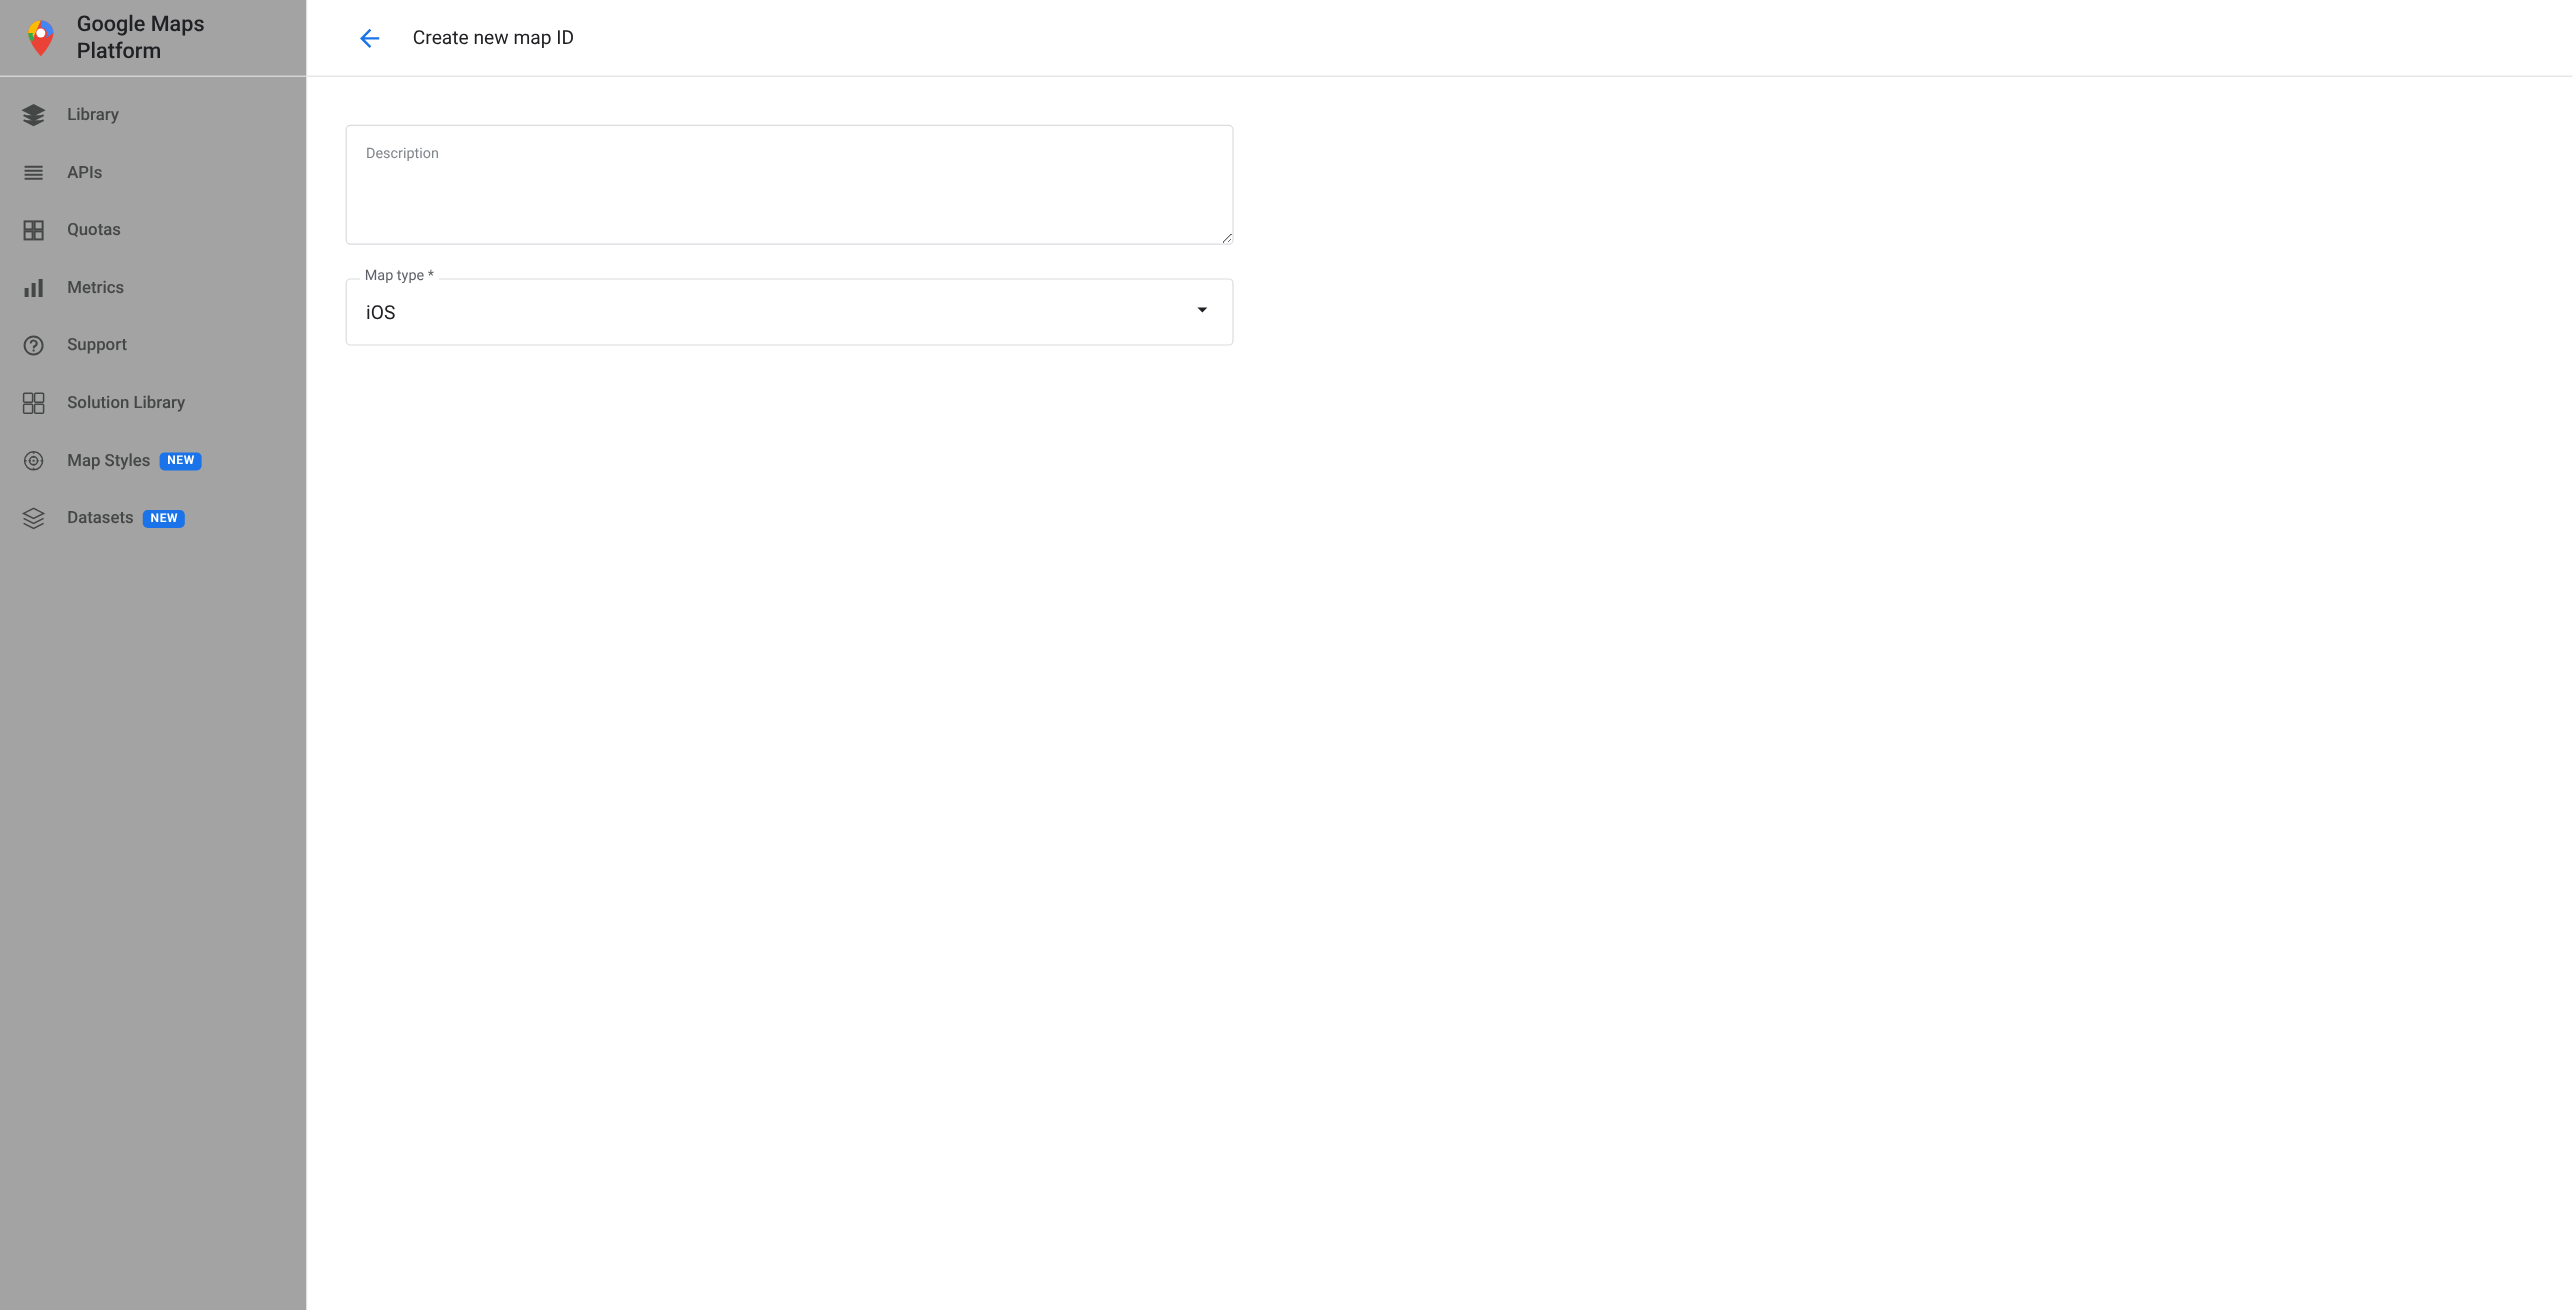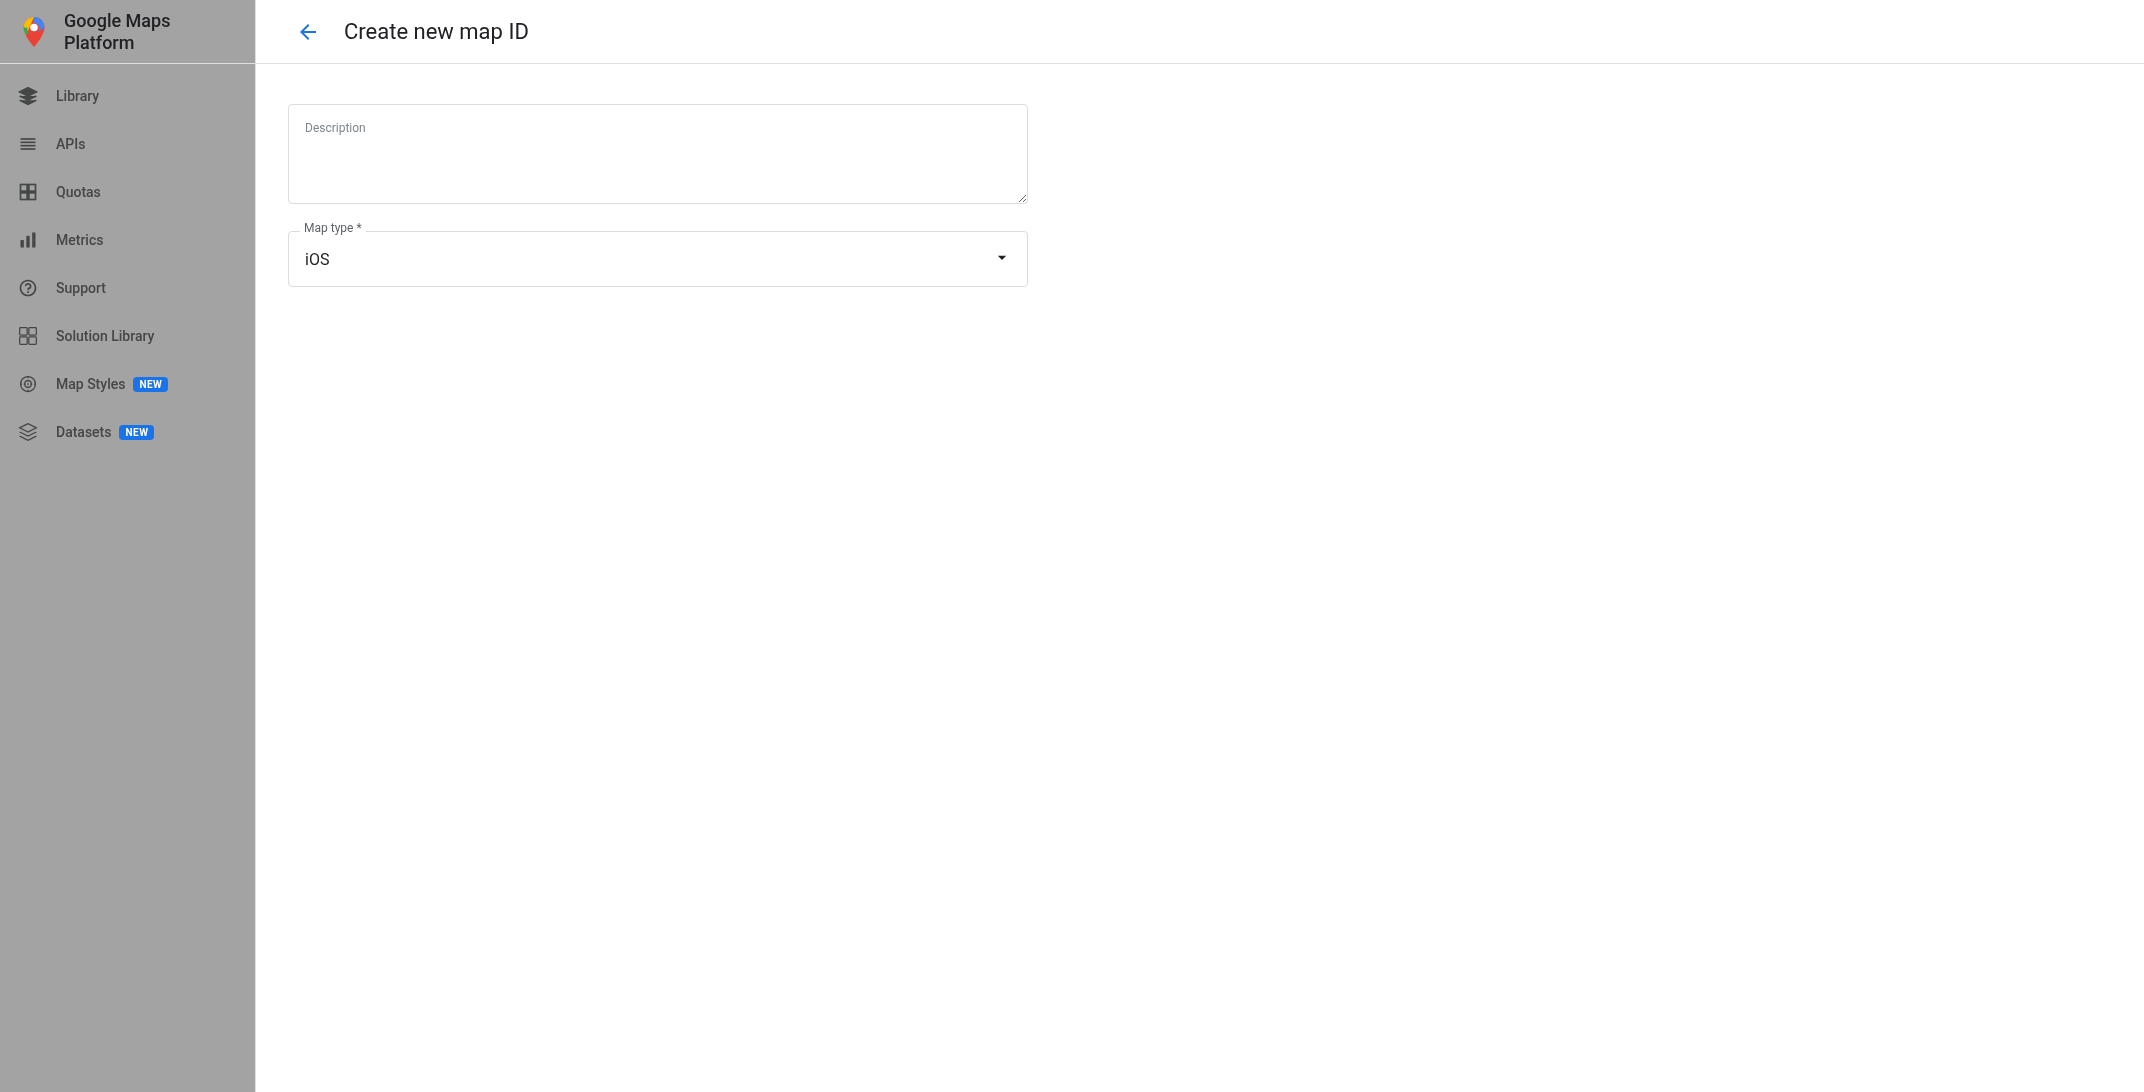--- a/index.html
+++ b/index.html
@@ -138,21 +138,21 @@
       width: 40px;
       height: 40px;
       border-radius: 50%;
       cursor: pointer;
       margin-right: 16px;
       color: #1a73e8;
       font-size: 20px;
     }
 
     .page-title {
-      font-size: 22px;
+      font-size: 16px;
       font-weight: 400;
       color: #202124;
     }
 
     .main-content {
       padding: 40px 32px;
       max-width: 900px;
     }
 
     

